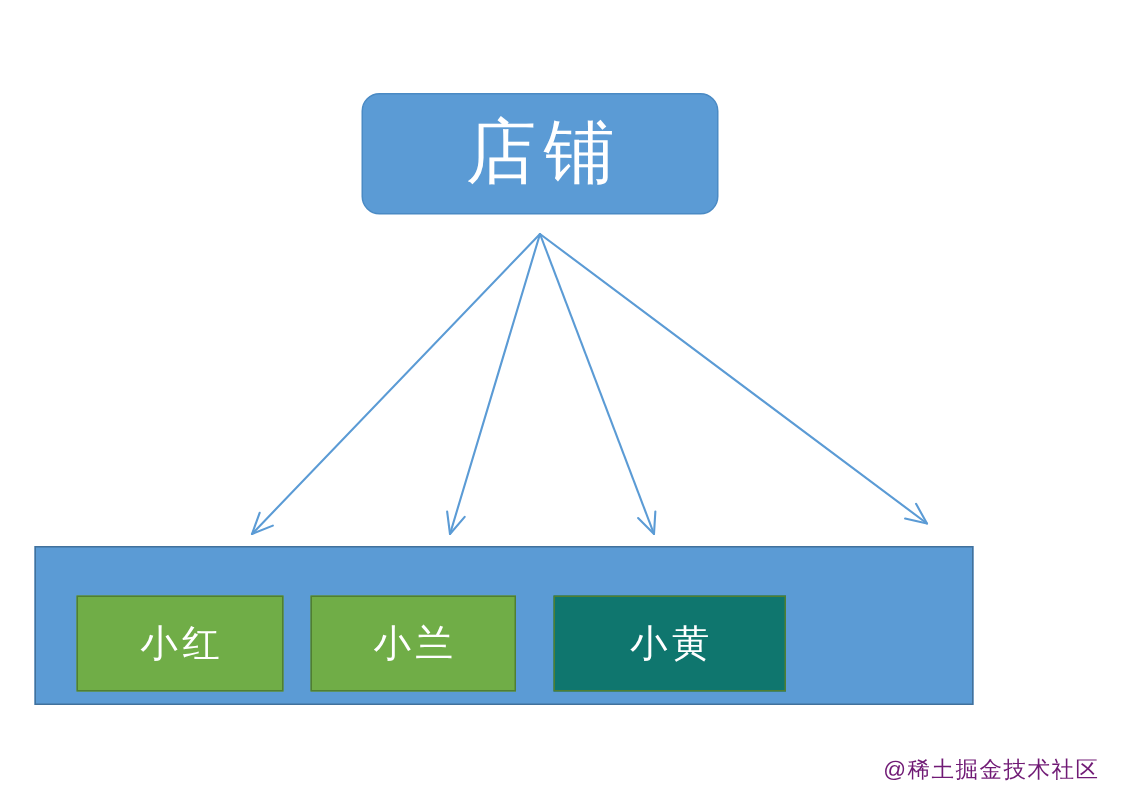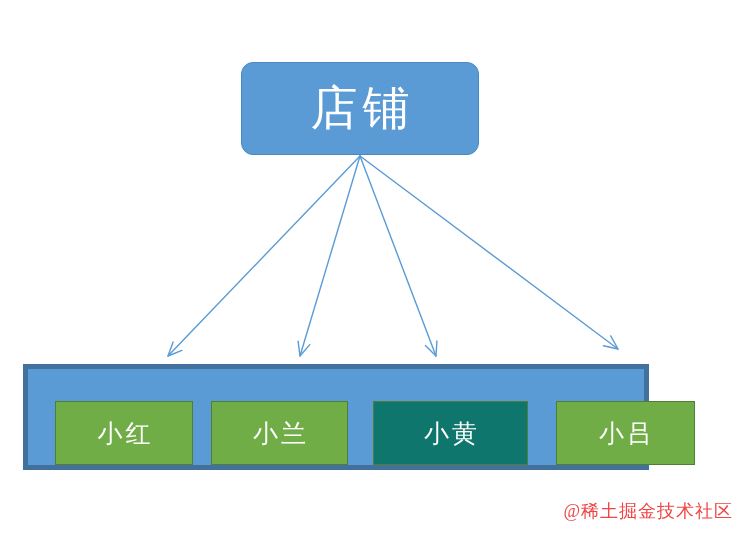--- a/index.html
+++ b/index.html
@@ -17,21 +17,21 @@
     background: #ffffff;
     overflow: hidden;
   }
 
   
   #shop-node {
     position: absolute;
     left: 241px;
     top: 62px;
     width: 238px;
-    height: 93px;
+    height: 81px;
     box-sizing: border-box;
     background: #5b9bd5;
     border: 1px solid #4a8ac4;
     border-radius: 12px;
     display: flex;
     align-items: center;
     justify-content: center;
   }
   #shop-node .node-label {
     color: #ffffff;
@@ -55,21 +55,21 @@
 
   
   #group-container {
     position: absolute;
     left: 23px;
     top: 364px;
     width: 626px;
     height: 106px;
     box-sizing: border-box;
     background: #5b9bd5;
-    border: 5px solid #701a75;
+    border: 1px solid #701a75;
     display: flex;
     align-items: center;
   }
   .member-box {
     position: absolute;
     top: 32px;
     height: 64px;
     box-sizing: border-box;
     background: #70ad47;
     border: 1px solid #507e32;
@@ -85,24 +85,24 @@
     text-indent: 3px;
     font-family: "Liberation Serif", "DejaVu Serif", serif;
     white-space: nowrap;
   }
 
   
   #watermark {
     position: absolute;
     right: 14px;
     bottom: 14px;
-    color: #ef4444;
-    font-size: 18px;
+    color: #701a75;
+    font-size: 15px;
     letter-spacing: 1px;
-    font-family: Liberation Serif, serif;
+    font-family: Liberation Sans, sans-serif;
     white-space: nowrap;
   }
 </style>
 </head>
 <body>
 
 <div id="canvas">
 
   <div id="shop-node">
     <span class="node-label">店铺</span>
@@ -124,20 +124,17 @@
   <div id="group-container" style="background: rgb(91, 155, 213); border-color: rgb(65, 113, 156);">
       <div class="member-box" style="left: 27px; width: 138px; background: rgb(112, 173, 71);">
         <span class="member-label">小红</span>
       </div>
       <div class="member-box" style="left: 183px; width: 137px; background: rgb(112, 173, 71); justify-content: center;">
         <span class="member-label">小兰</span>
       </div>
       <div class="member-box" style="left: 345px; width: 155px; background: #0f766e;">
         <span class="member-label">小黄</span>
       </div>
-      <div class="member-box" style="left: 528px; width: 139px; background: rgb(112, 173, 71);">
-        <span class="member-label">小吕</span>
-      </div>
     </div>
 
   <div id="watermark">@稀土掘金技术社区</div>
 
 </div>
 
 </body></html>

